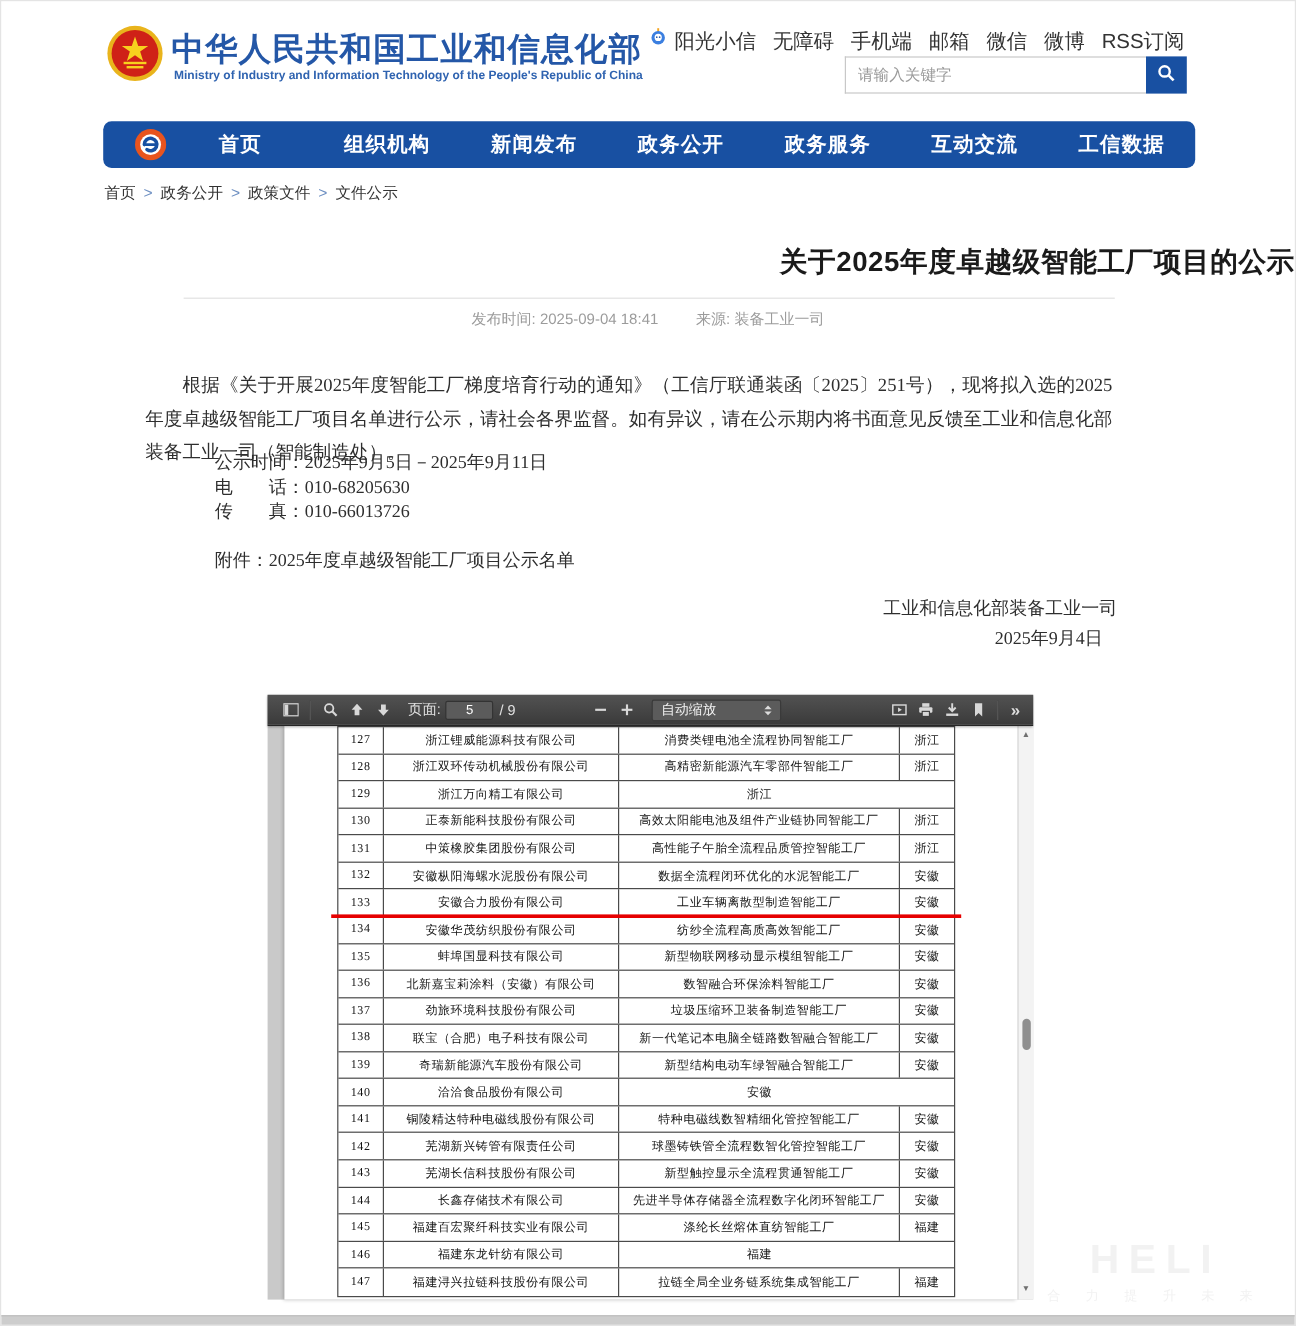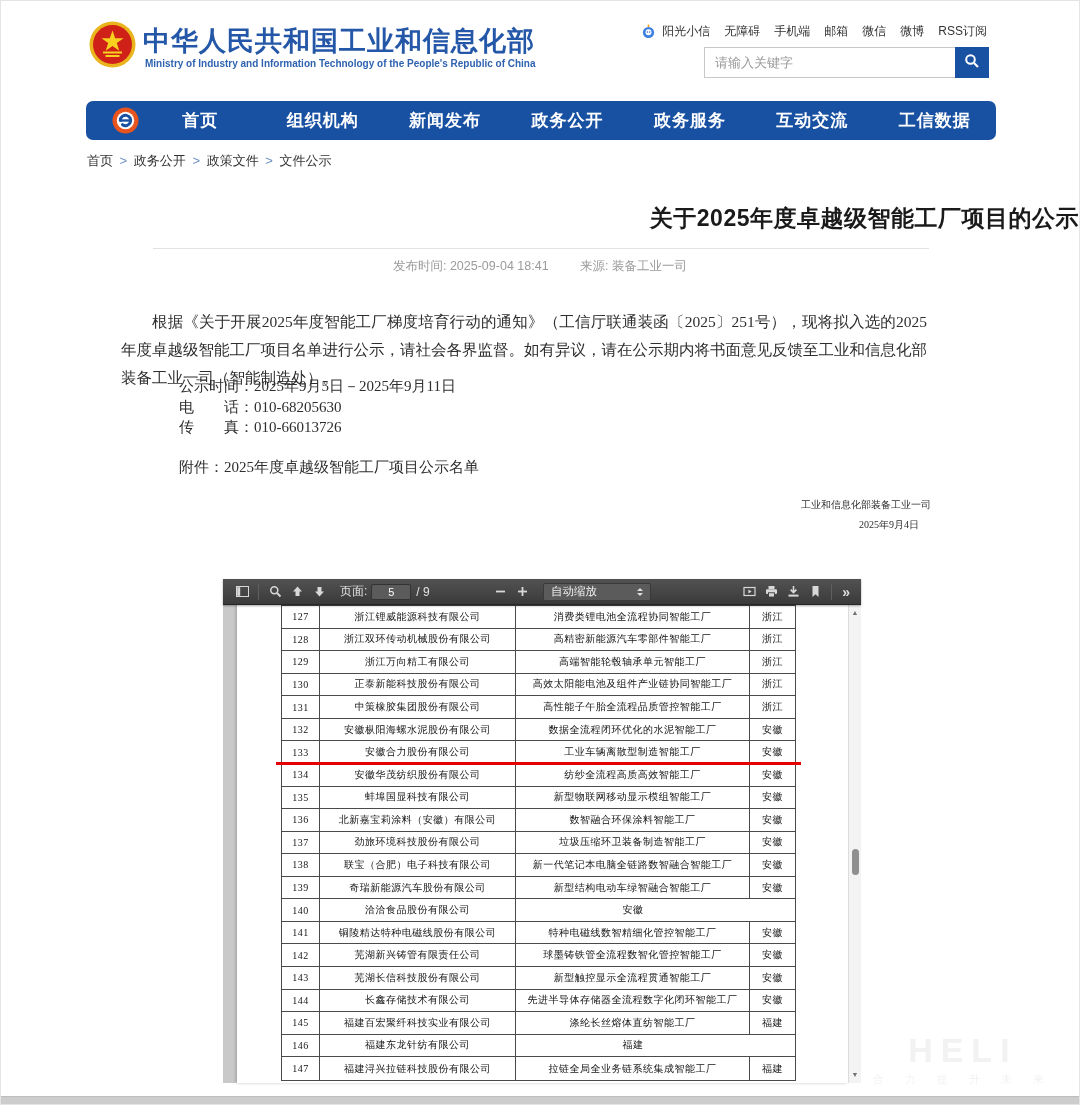--- a/index.html
+++ b/index.html
@@ -3,21 +3,21 @@
 <meta charset="utf-8">
 <style>
 *{margin:0;padding:0;box-sizing:border-box;}
 html,body{background:#fff;}
 .screen{position:relative;width:1080px;height:1105px;margin:0 auto;background:#fff;
   font-family:"Liberation Sans",sans-serif;overflow:hidden;border:1px solid #e4e4e4;}
 
 .emblem{position:absolute;left:88px;top:20px;width:47px;height:47px;}
 .t-cn{position:absolute;left:142px;top:22px;font-size:27px;font-weight:700;color:#2457a7;letter-spacing:1px;}
 .t-en{position:absolute;left:144px;top:57px;font-size:10px;font-weight:700;color:#2f63b0;}
-.toplinks{position:absolute;top:22px;right:92px;display:flex;align-items:center;gap:14px;font-size:12px;color:#333;}
+.toplinks{position:absolute;top:22px;right:92px;display:flex;align-items:flex-start;gap:14px;font-size:17px;color:#333;}
 .toplink{cursor:pointer;white-space:nowrap;}
 .xiaoxin{width:15px;height:15px;margin-right:-8px;}
 .searchbox{position:absolute;top:46px;right:90px;width:285px;height:31px;display:flex;}
 .searchbox input{flex:1;border:1px solid #c8c8c8;border-right:none;padding:0 10px;font-size:13px;color:#333;outline:none;min-width:0;}
 .searchbox input::placeholder{color:#9a9a9a;}
 .searchbtn{width:34px;background:#1850a2;border:none;display:flex;align-items:center;justify-content:center;cursor:pointer;}
 
 .mainnav{position:absolute;left:85px;top:100px;width:910px;height:39px;background:#1850a2;border-radius:7px;display:flex;align-items:center;}
 .navlogo{width:27px;height:27px;margin-left:26px;flex:0 0 auto;}
 .nav-items{flex:1;display:flex;}
@@ -28,21 +28,21 @@
 .bc-sep{color:#6d8fc2;margin:0 3px;}
 
 .a-title{position:absolute;left:0;top:202px;width:100%;text-align:right;font-size:23px;font-weight:700;color:#1a1a1a;letter-spacing:0.5px;}
 .a-hr{position:absolute;left:152px;top:247px;width:776px;border-top:1px solid #e2e2e2;}
 .a-meta{position:absolute;left:0;top:257px;width:100%;text-align:center;font-size:12.5px;color:#9b9b9b;}
 .a-meta span{margin:0 14px;}
 .a-para{position:absolute;left:120px;top:307px;width:806px;font-family:"Liberation Serif",serif;font-size:15.5px;line-height:28px;color:#2e2e2e;text-align:justify;text-indent:2em;}
 .info-lines{position:absolute;left:178px;top:375px;font-family:"Liberation Serif",serif;font-size:15px;color:#2e2e2e;}
 .info-line{line-height:20.6px;}
 .a-attach{position:absolute;left:178px;top:457px;font-family:"Liberation Serif",serif;font-size:15px;color:#2e2e2e;cursor:pointer;}
-.sign{position:absolute;right:148px;top:497px;text-align:right;font-family:"Liberation Serif",serif;font-size:10px;color:#2e2e2e;}
+.sign{position:absolute;right:148px;top:497px;text-align:right;font-family:"Liberation Serif",serif;font-size:15px;color:#2e2e2e;}
 .sign-date{margin-top:6px;padding-right:12px;}
 
 .viewer{position:absolute;left:222px;top:578px;width:638px;height:504px;background:#c9c9c9;}
 .vtoolbar{position:relative;height:26px;background:linear-gradient(#525252,#3a3a3a);border-bottom:1px solid #252525;box-shadow:0 1px 2px rgba(0,0,0,.35);display:flex;align-items:center;z-index:3;}
 .tbtn{width:22px;height:20px;display:flex;align-items:center;justify-content:center;cursor:pointer;border-radius:2px;flex:0 0 auto;}
 .tbtn svg{display:block;}
 .tsep{width:1px;height:16px;background:#2c2c2c;border-right:1px solid #5e5e5e;margin:0 5px;flex:0 0 auto;}
 .tlabel{color:#e2e2e2;font-size:12px;margin:0 4px 0 10px;white-space:nowrap;}
 .pageinput{width:40px;height:16px;background:#5b5b5b;border:1px solid #333;border-radius:2px;color:#fff;font-size:11px;text-align:center;outline:none;}
 .ptotal{color:#e2e2e2;font-size:12px;margin-left:5px;white-space:nowrap;}
@@ -274,21 +274,20 @@
             </div>
             <div class="prow">
               <div class="pcell">128</div>
               <div class="pcell">浙江双环传动机械股份有限公司</div>
               <div class="pcell">高精密新能源汽车零部件智能工厂</div>
               <div class="pcell">浙江</div>
             </div>
             <div class="prow">
               <div class="pcell">129</div>
               <div class="pcell">浙江万向精工有限公司</div>
-              <div class="pcell">高端智能轮毂轴承单元智能工厂</div>
               <div class="pcell">浙江</div>
             </div>
             <div class="prow">
               <div class="pcell">130</div>
               <div class="pcell">正泰新能科技股份有限公司</div>
               <div class="pcell">高效太阳能电池及组件产业链协同智能工厂</div>
               <div class="pcell">浙江</div>
             </div>
             <div class="prow">
               <div class="pcell">131</div>

